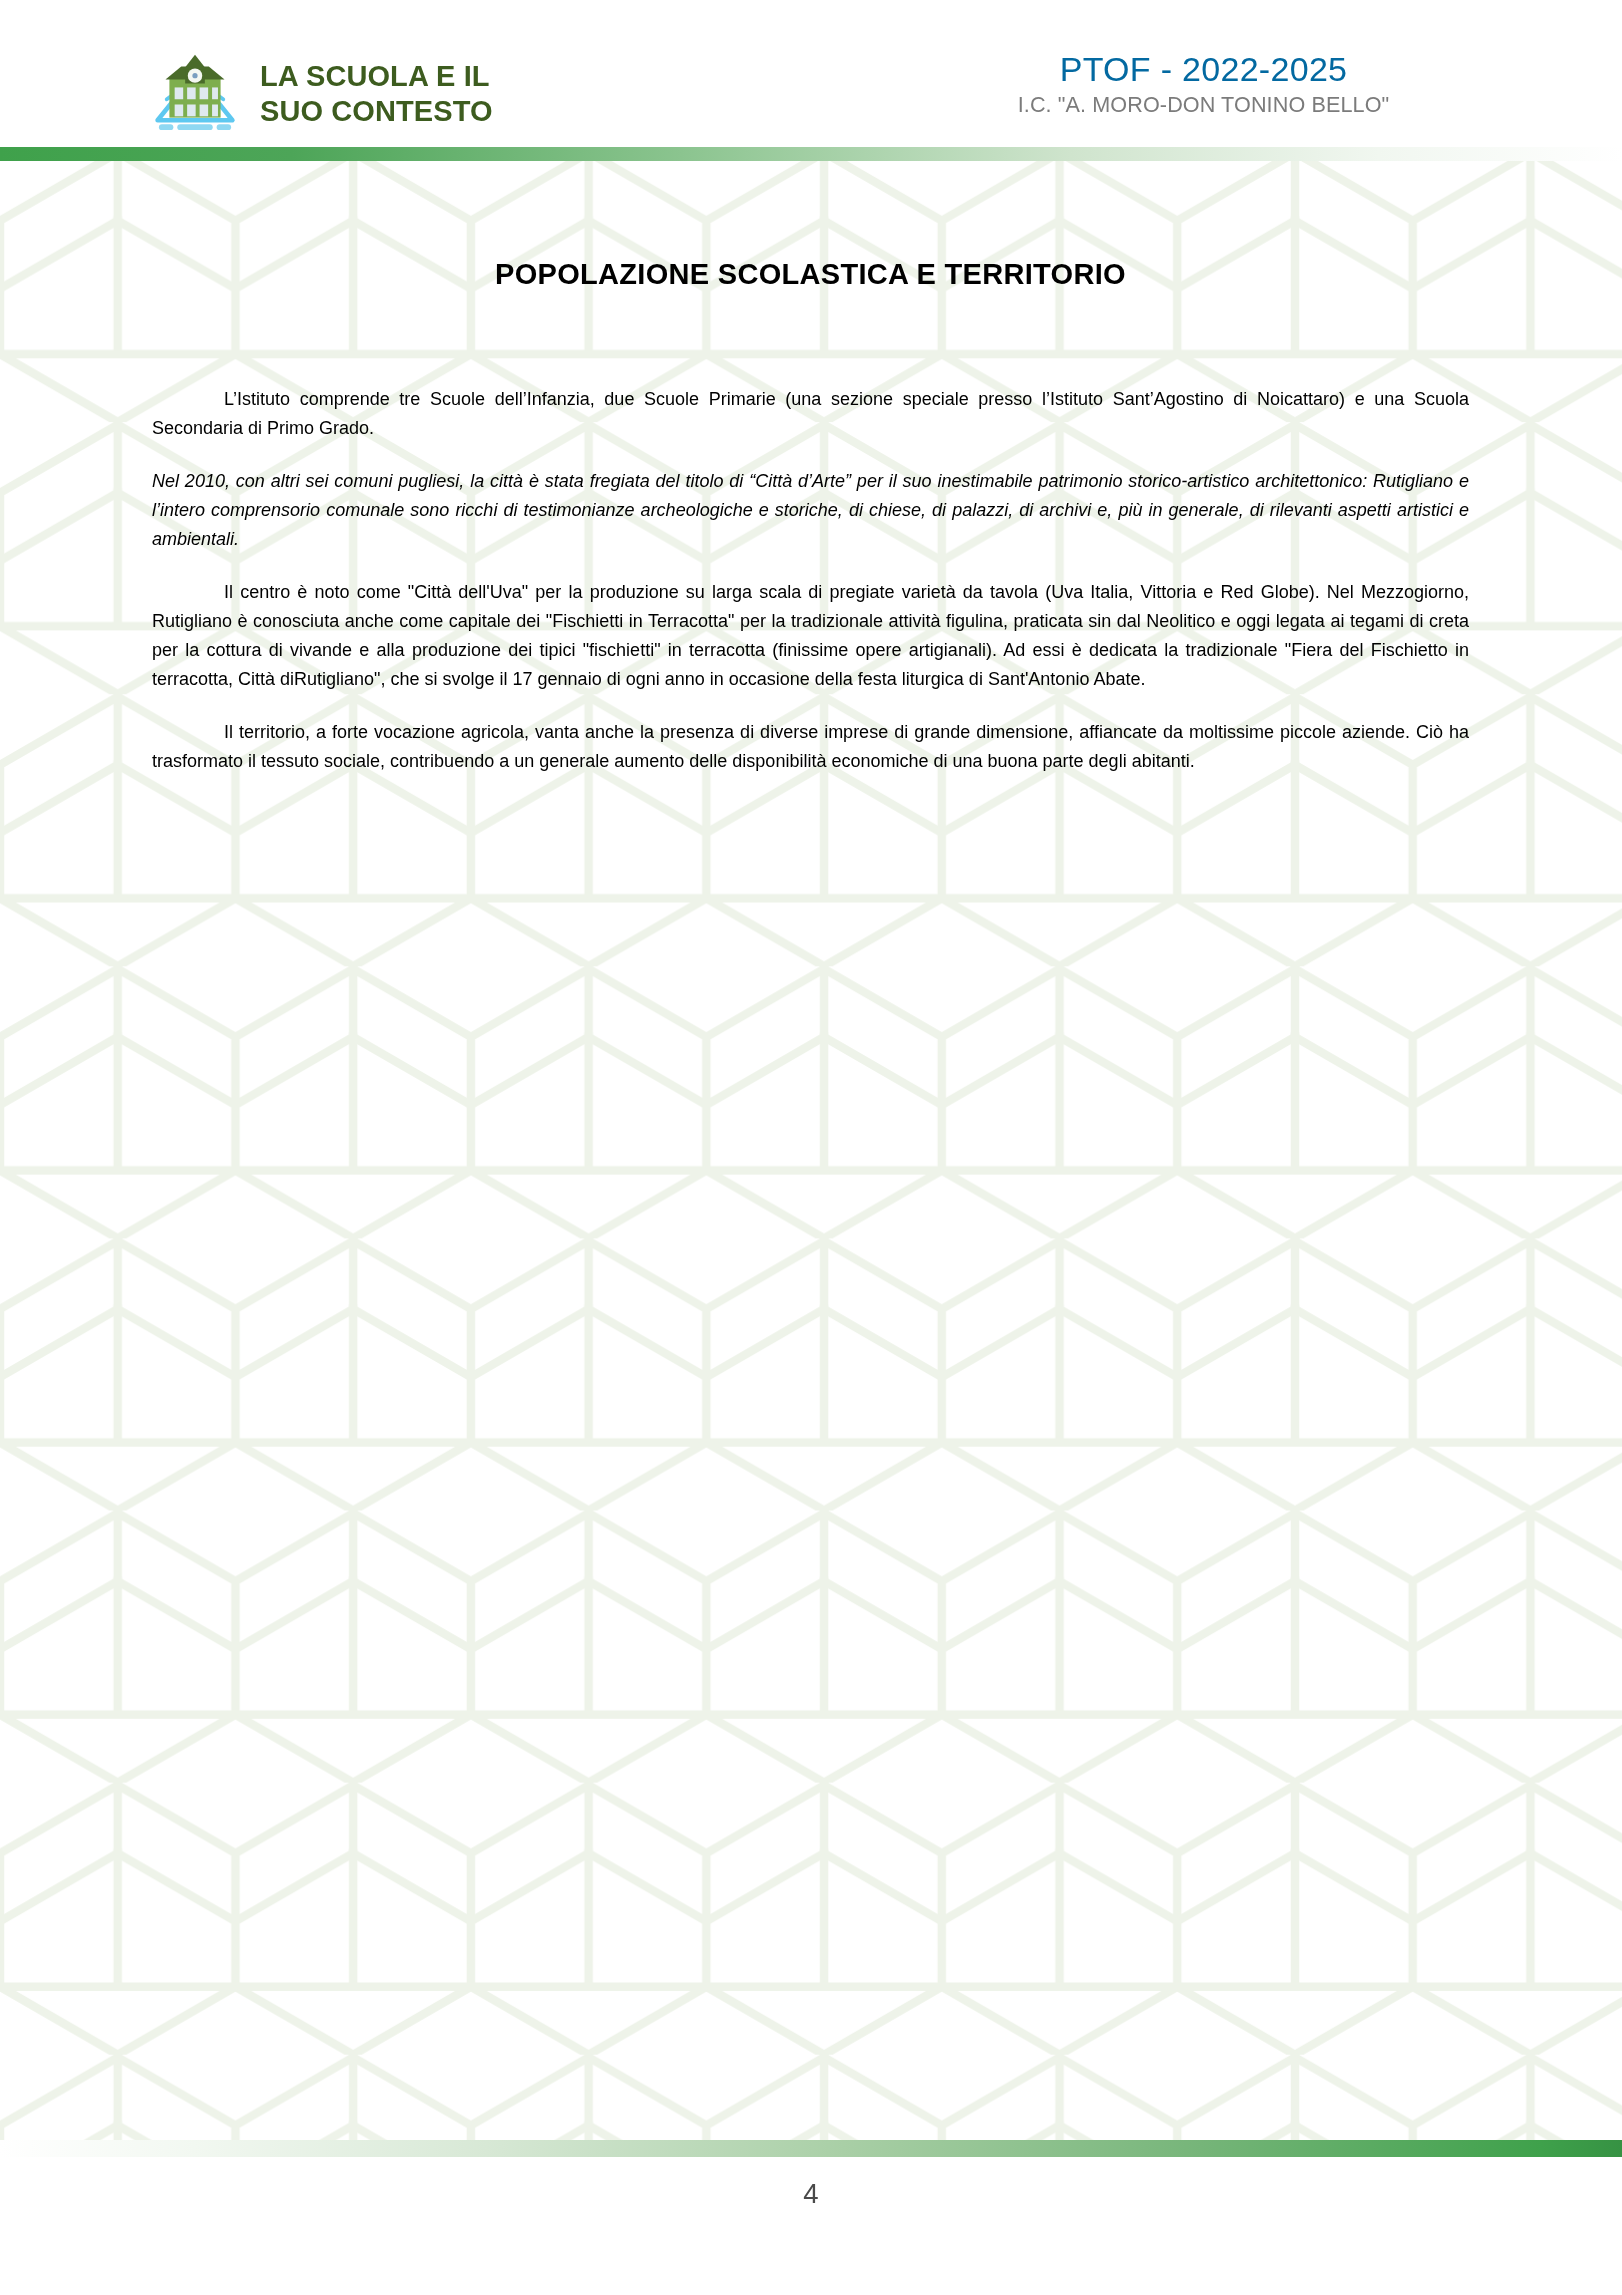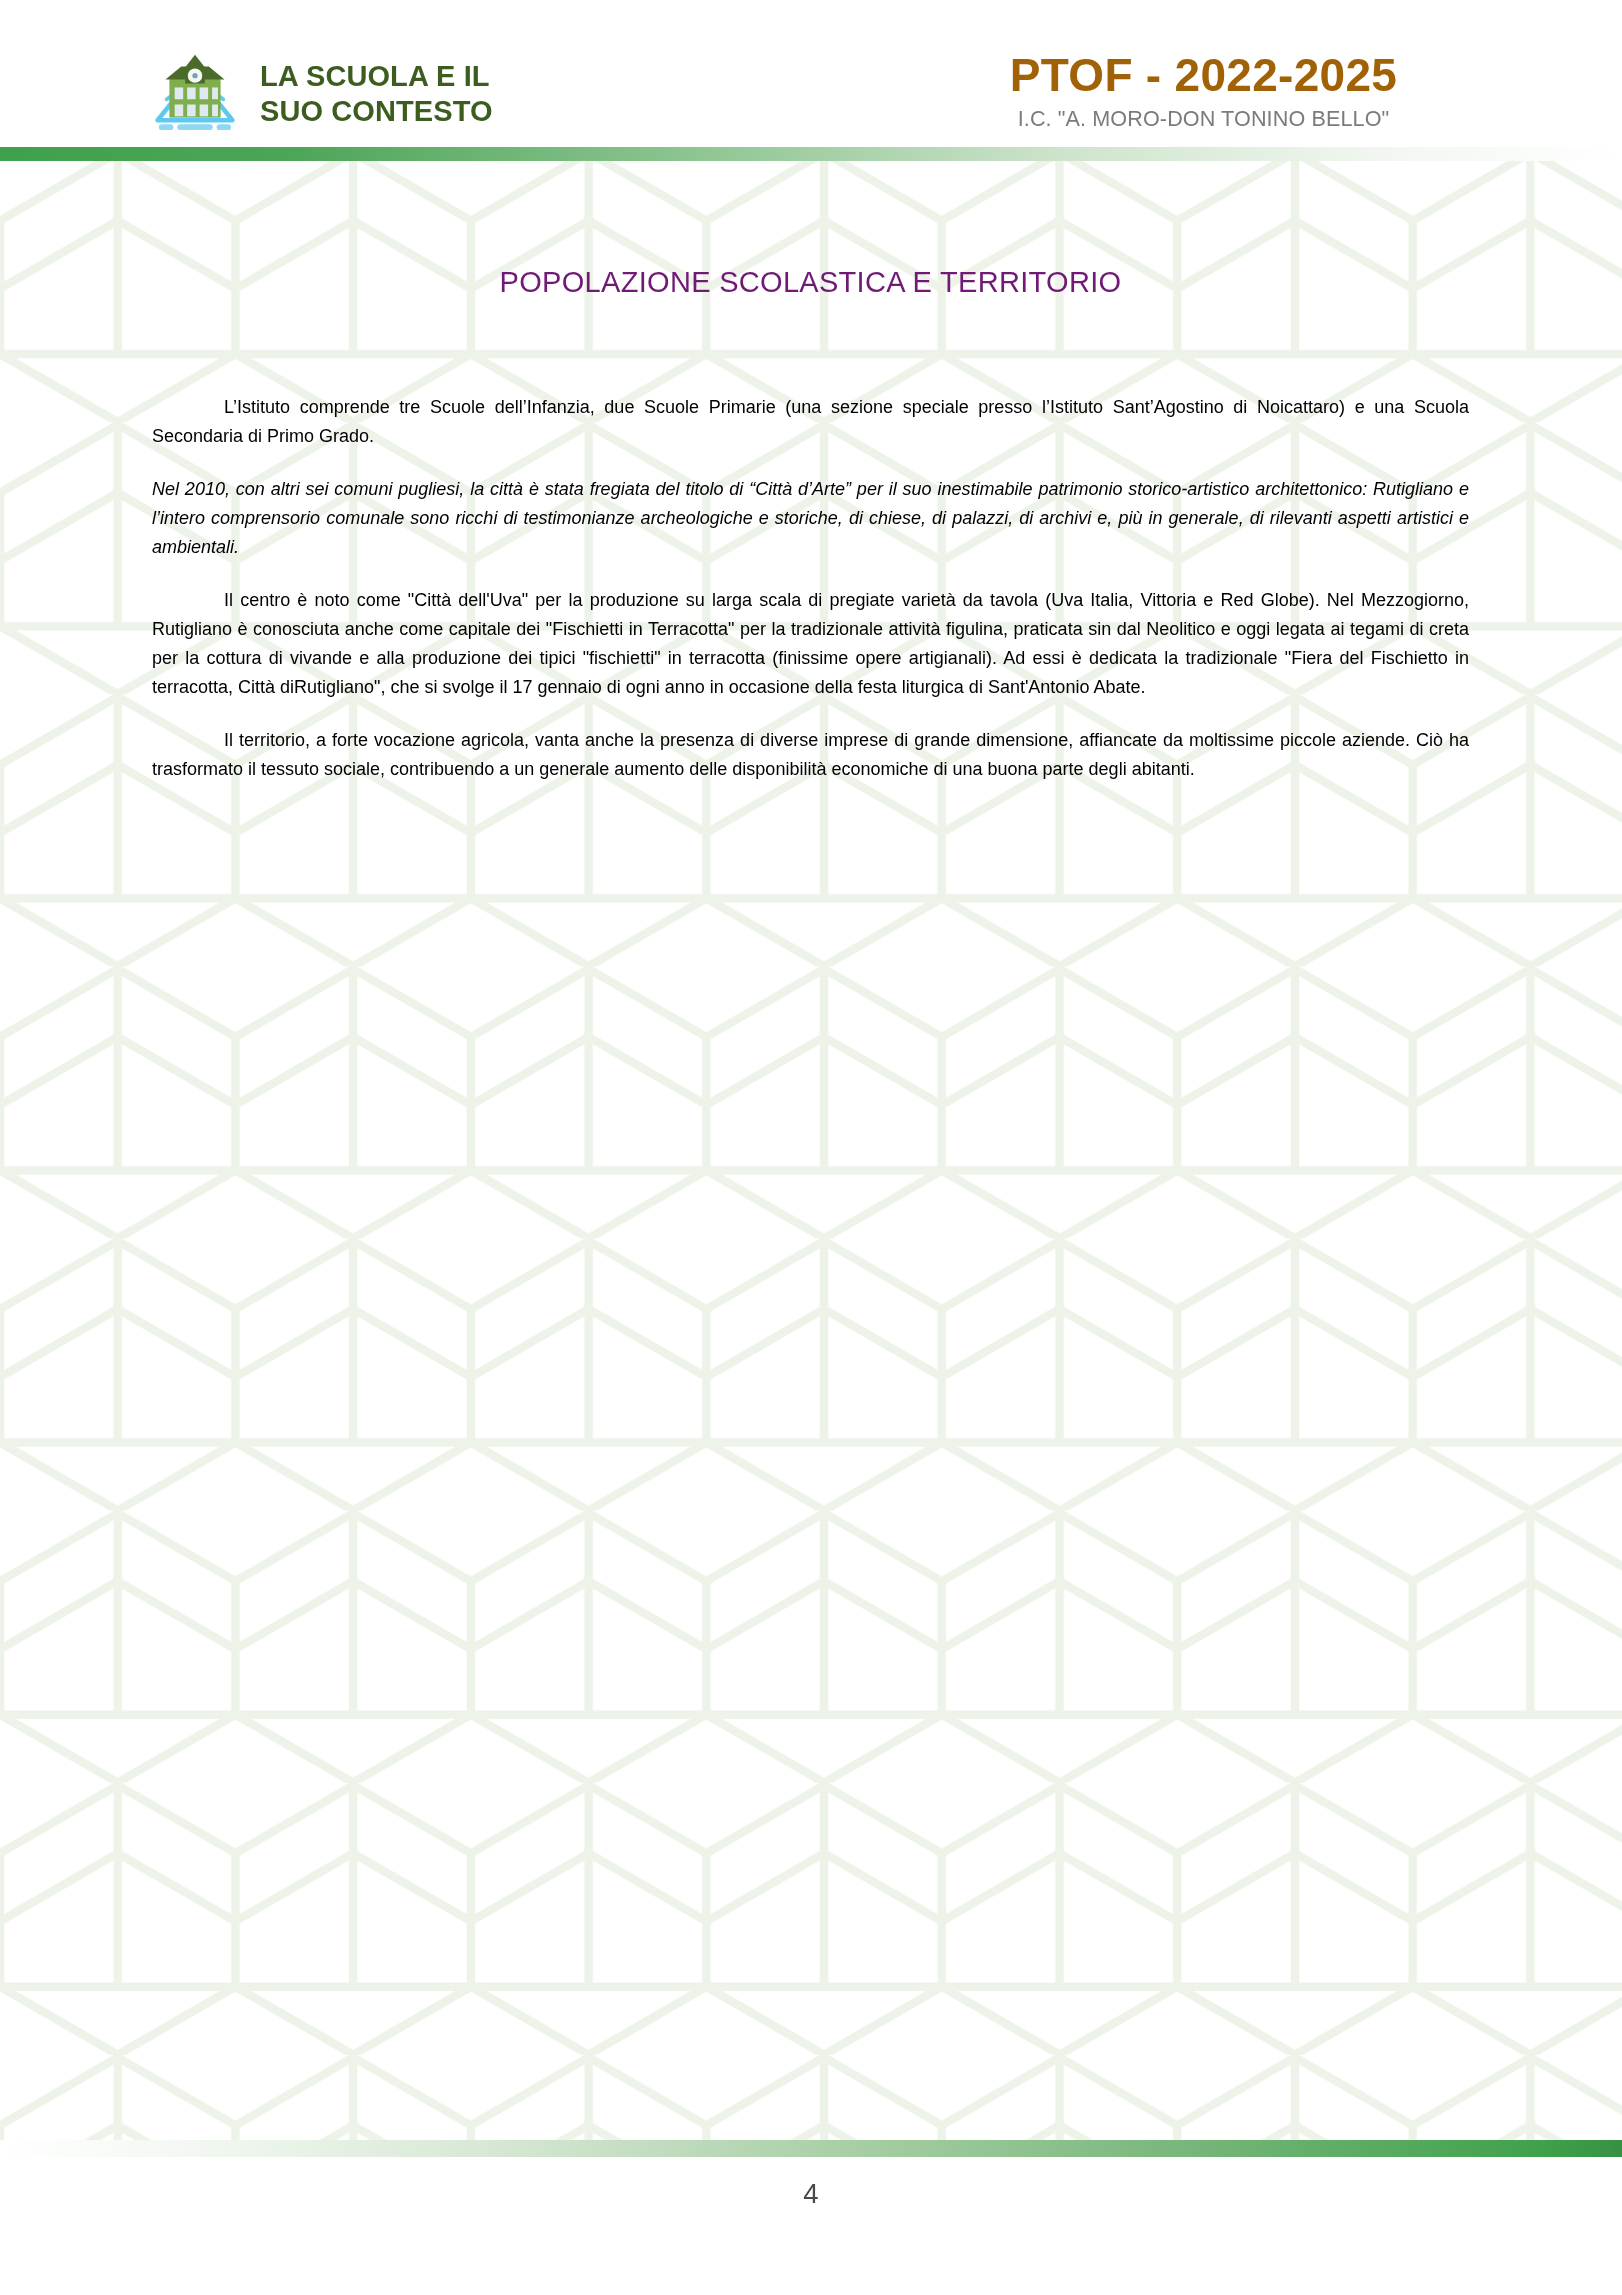--- a/index.html
+++ b/index.html
@@ -67,23 +67,23 @@
   }
 
   .doc-ident {
     position: absolute;
     right: 0;
     left: 785px;
     top: 50px;
     text-align: center;
   }
   .doc-ident .ptof-title {
-    font-size: 46px;
-    font-weight: 700;
-    color: #a16207;
+    font-size: 34px;
+    font-weight: 400;
+    color: #0369a1;
     line-height: 1.12;
     letter-spacing: 0.3px;
   }
   .doc-ident .ptof-sub {
     margin-top: 5.2px;
     font-size: 21.6px;
     font-weight: 400;
     color: #7b7b7b;
     line-height: 1.15;
     letter-spacing: 0.1px;
@@ -109,24 +109,24 @@
     position: absolute;
     left: 152px;
     top: 249px;
     width: 1317px;
     z-index: 2;
   }
 
   .section-title {
     text-align: center;
     font-size: 29px;
-    font-weight: 400;
-    color: #701a75;
+    font-weight: 700;
+    color: #000000;
     letter-spacing: 0.3px;
-    margin: 16px 0 93px 0;
+    margin: 8px 0 93px 0;
     line-height: 1.2;
   }
 
   p.para {
     margin: 0 0 23.6px 0;
     font-size: 18px;
     line-height: 1.62;
     color: #000000;
     text-align: justify;
     text-indent: 72px;

